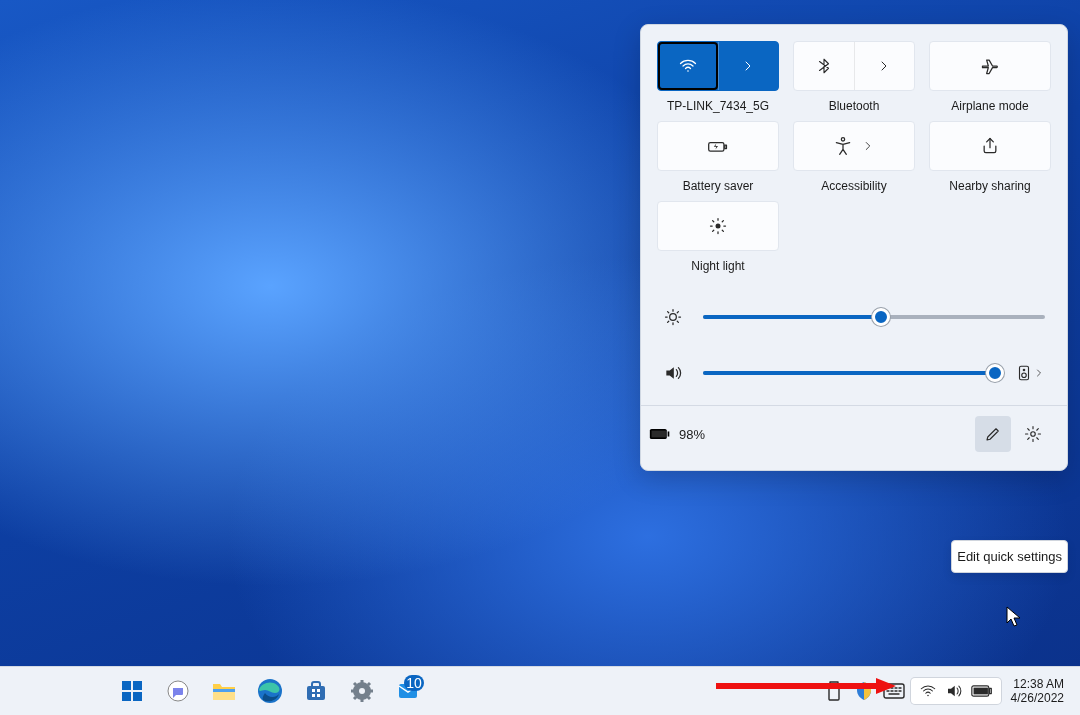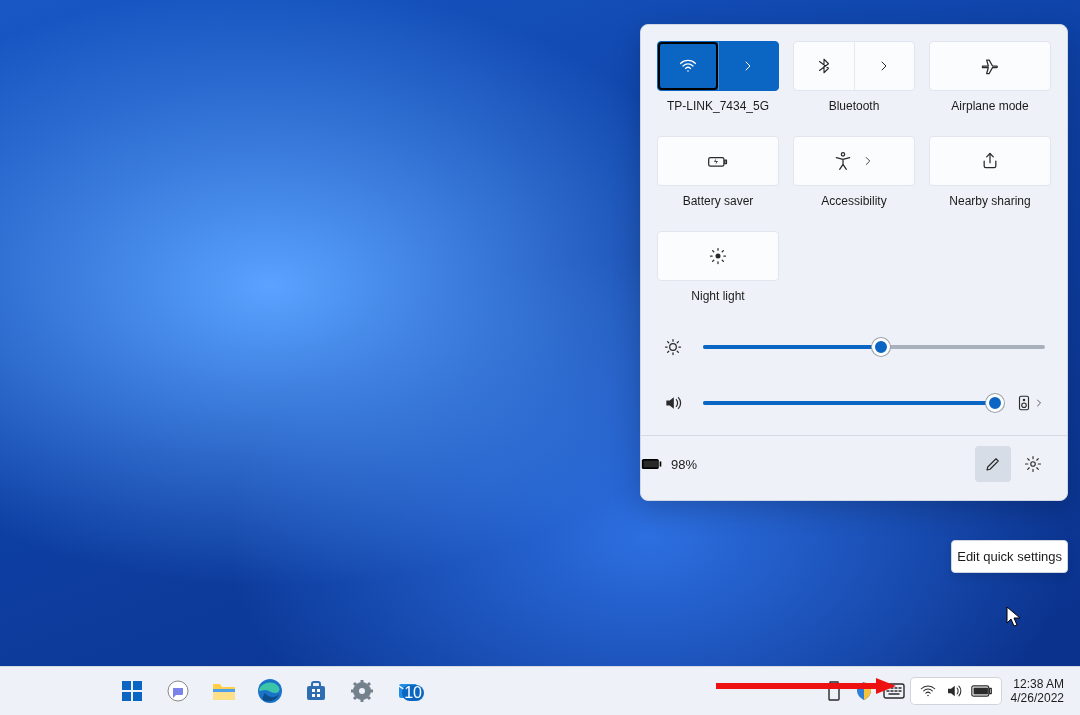--- a/index.html
+++ b/index.html
@@ -15,21 +15,21 @@
   .flyout{
     position:absolute; right:12px; top:24px;
     width:428px;
     background:#eef2f8;
     border:1px solid #cfd7e2;
     border-radius:8px;
     box-shadow:0 8px 28px rgba(0,0,0,.18);
     padding:16px 16px 8px 16px;
     box-sizing:border-box;
   }
-  .tiles{display:flex;flex-wrap:wrap;gap:23px 14px;}
+  .tiles{display:flex;flex-wrap:wrap;gap:8px 14px;}
   .tile{
     width:122px;
     display:flex;flex-direction:column;align-items:center;
   }
   .tile-btn{
     width:100%;height:50px;
     background:#fbfcfe;border:1px solid #e1e6ee;border-radius:4px;
     display:flex;align-items:center;justify-content:center;
     cursor:pointer;
     box-sizing:border-box;
@@ -51,21 +51,21 @@
   .slider-row svg{stroke:#2a2a2a;fill:none;stroke-width:1.5;stroke-linecap:round;stroke-linejoin:round;flex:0 0 auto;}
   .slider{flex:1;position:relative;height:16px;}
   .track{position:absolute;left:0;right:0;top:6px;height:4px;background:#a9b1bd;border-radius:2px;}
   .fill{position:absolute;left:0;top:6px;height:4px;background:#0a66c2;border-radius:2px;}
   .thumb{position:absolute;top:-1px;width:18px;height:18px;border-radius:50%;background:#0a66c2;border:3px solid #fff;box-shadow:0 0 0 1px #99a1ab;box-sizing:border-box;}
   .vol-extra{flex:0 0 auto;display:flex;align-items:center;}
   
   .flyout-footer{
     margin:22px -16px 0 -16px;
     border-top:1px solid #d4dae4;
-    padding:10px 16px 10px 0;
+    padding:10px 16px 10px 8px;
     display:flex;align-items:center;
   }
   .battery-status{display:flex;align-items:center;gap:8px;font-size:13px;color:#1b1b1b;}
   .footer-actions{margin-left:auto;display:flex;gap:4px;}
   .footer-btn{width:36px;height:36px;border-radius:4px;display:flex;align-items:center;justify-content:center;cursor:pointer;}
   .footer-btn.hovr{background:#d6dde7;}
   .footer-btn svg{stroke:#2a2a2a;fill:none;stroke-width:1.5;stroke-linecap:round;stroke-linejoin:round;}
   
   .tooltip{
     position:absolute;right:12px;top:540px;
@@ -78,21 +78,21 @@
   
   .annotation-arrow{position:absolute;z-index:25;pointer-events:none;}
   
   .taskbar{
     position:absolute;left:0;right:0;bottom:0;height:48px;
     background:#eef2f8;border-top:1px solid #d4dae4;
     display:flex;align-items:center;
   }
   .task-icons{margin-left:112px;display:flex;gap:6px;align-items:center;}
   .tb-btn{width:40px;height:40px;border-radius:4px;display:flex;align-items:center;justify-content:center;cursor:pointer;position:relative;}
-  .badge{position:absolute;top:14px;right:4px;min-width:16px;height:16px;border-radius:8px;background:#0a66c2;color:#fff;font-size:16px;line-height:16px;text-align:center;padding:0 2px;}
+  .badge{position:absolute;top:4px;right:4px;min-width:16px;height:16px;border-radius:8px;background:#0a66c2;color:#fff;font-size:14px;line-height:16px;text-align:center;padding:0 2px;}
   .tray{margin-left:auto;display:flex;align-items:center;gap:4px;padding-right:10px;}
   .tray-group{display:flex;align-items:center;gap:8px;padding:4px 8px;border-radius:4px;cursor:pointer;}
   .tray-group.active{background:#fff;box-shadow:0 0 0 1px #d0d5dd;}
   .tray-group svg,.tray-single svg{stroke:#2a2a2a;fill:none;stroke-width:1.4;stroke-linecap:round;stroke-linejoin:round;}
   .tray-single{width:26px;height:40px;display:flex;align-items:center;justify-content:center;cursor:pointer;border-radius:4px;}
   .clock{display:flex;flex-direction:column;align-items:flex-end;font-size:12px;color:#1b1b1b;line-height:14px;padding:0 6px;cursor:pointer;}
 </style>
 </head>
 <body>
 

